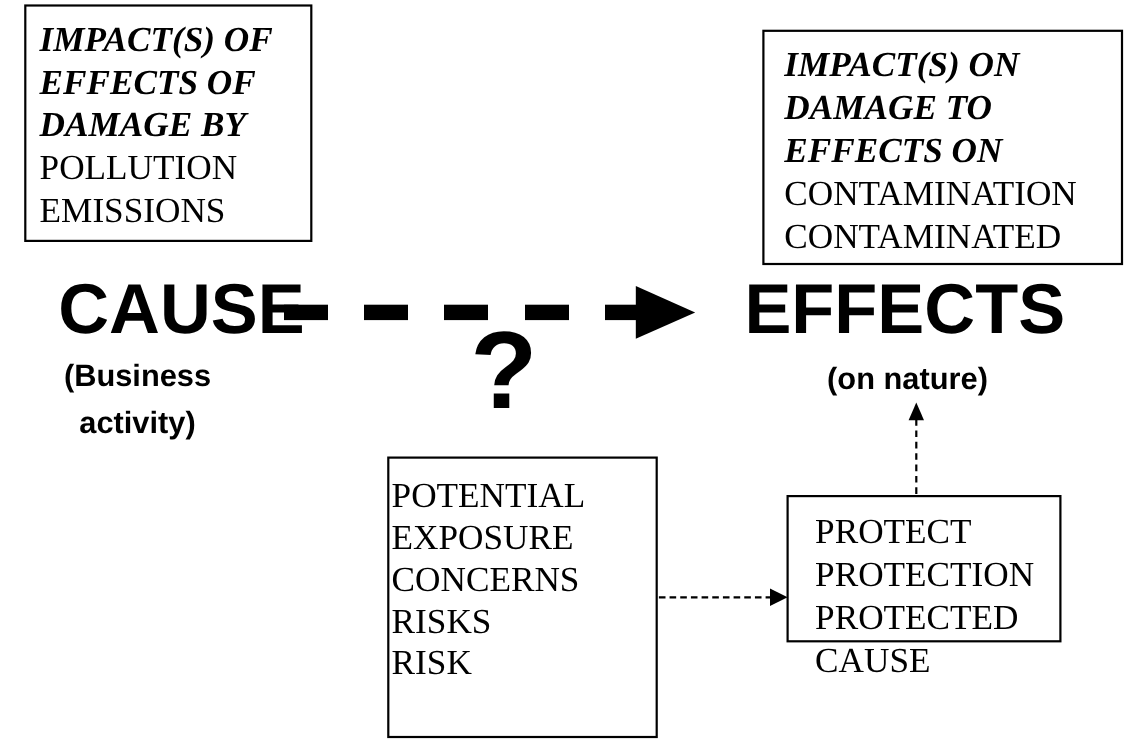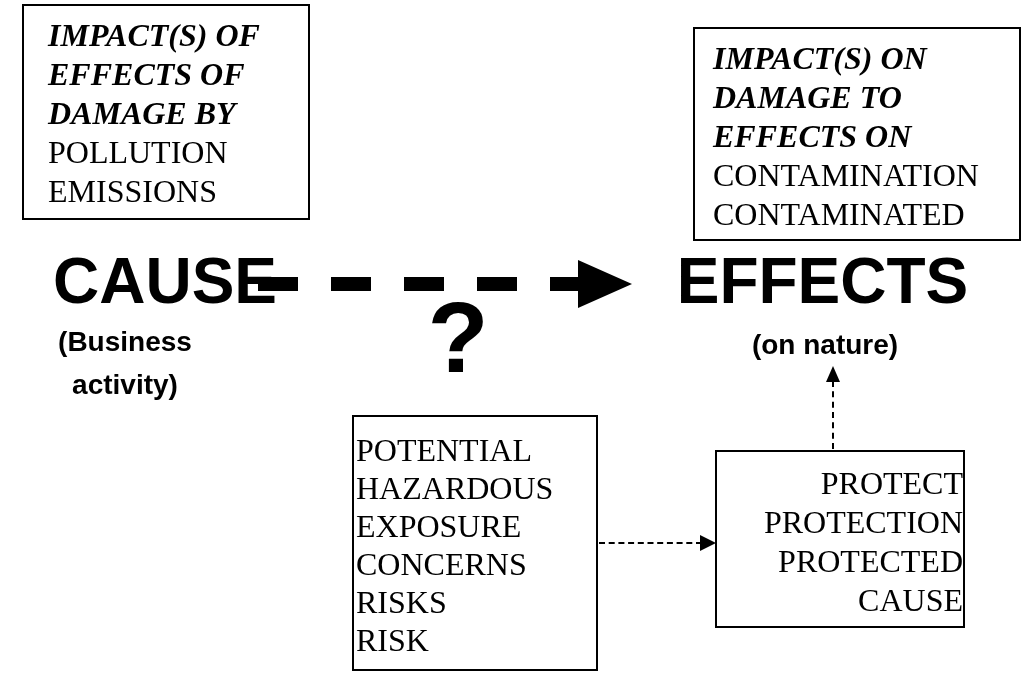--- a/index.html
+++ b/index.html
@@ -102,24 +102,24 @@
   }
   .v-arrow-head {
     position: absolute;
     left: 826px;
     top: 366px;
     width: 0; height: 0;
     border-bottom: 16px solid #000;
     border-left: 7px solid transparent;
     border-right: 7px solid transparent;
   }
-  #box-impacts-of   { left: 22px;  top: 4px;   width: 288px; height: 216px; padding: 10px 0 0 24px; }
+  #box-impacts-of   { left: 22px;  top: 4px;   width: 262px; height: 216px; padding: 10px 0 0 12px; }
   #box-impacts-on   { left: 693px; top: 6px;   width: 328px; height: 214px; padding: 10px 0 0 18px; margin-top: 21px; }
   #box-risk         { left: 352px; top: 415px; width: 246px; height: 256px; padding: 14px 0 0 2px; font-size: 32px; line-height: 38px; }
-  #box-protect      { left: 715px; top: 450px; width: 250px; height: 178px; padding: 12px 0 0 8px; text-align: right; }
+  #box-protect      { left: 715px; top: 450px; width: 250px; height: 134px; padding: 12px 0 0 24px; }
   #label-cause      { left: 0px;   top: 249px; width: 238px; margin-left: 46px; }
   #label-effects    { left: 655px; top: 249px; width: 335px; }
   #sub-cause        { left: 10px;  top: 320px; width: 230px; }
   #sub-effects      { left: 705px; top: 323px; width: 240px; }
 </style>
 </head>
 <body>
 
 <div class="canvas">
 
@@ -148,21 +148,20 @@
   <div class="big-dash-line"></div>
   <div class="big-arrow-head"></div>
 
   <div class="qmark">?</div>
 
   <div class="bigword" id="label-effects">EFFECTS</div>
   <div class="subword" id="sub-effects">(on nature)</div>
 
   <div class="tbox" id="box-risk">
     <div>POTENTIAL</div>
-    <div>HAZARDOUS</div>
     <div>EXPOSURE</div>
     <div>CONCERNS</div>
     <div>RISKS</div>
     <div>RISK</div>
   </div>
 
   <div class="tbox" id="box-protect">
     <div>PROTECT</div>
     <div>PROTECTION</div>
     <div>PROTECTED</div>

